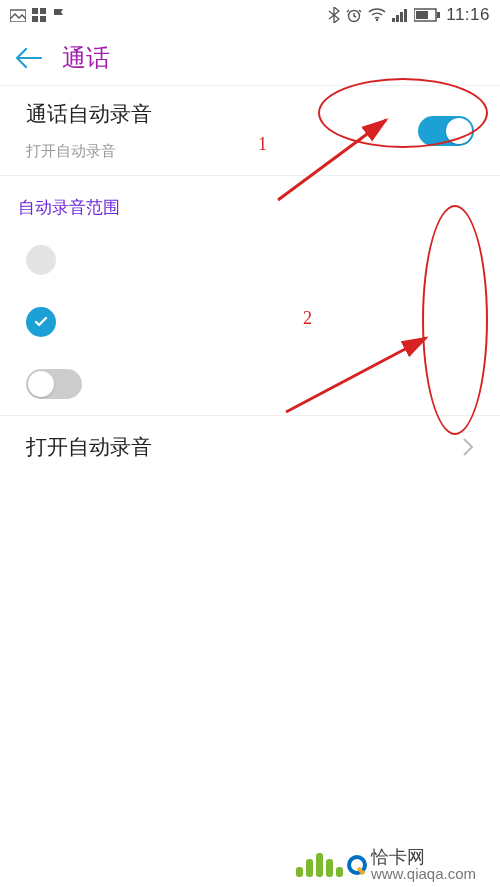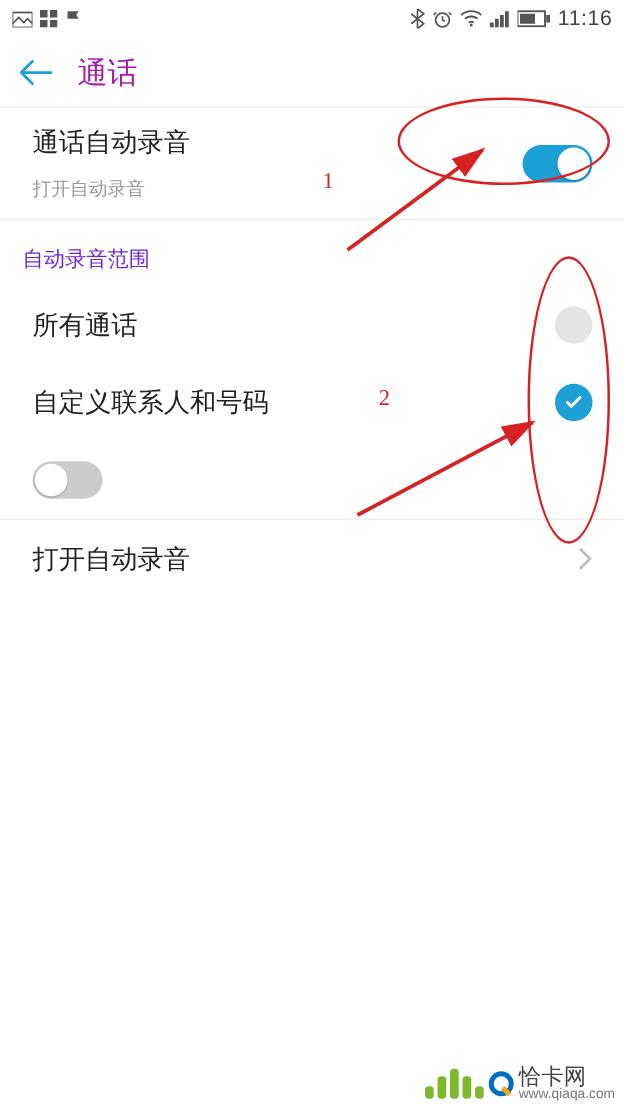--- a/index.html
+++ b/index.html
@@ -98,21 +98,21 @@
     pointer-events: none;
   }
   .annot-arrow {
     position: absolute;
     pointer-events: none;
   }
 
   
   .watermark {
     position: absolute;
-    right: 8px; bottom: 6px;
+    right: 24px; bottom: 6px;
     display: flex; align-items: center; gap: 4px;
     font-size: 18px;
   }
   .watermark .logo1 {
     display: inline-flex; gap: 3px; align-items: flex-end;
   }
   .watermark .logo1 span {
     width: 7px; border-radius: 3px; background: #7db82e;
   }
   .watermark .logo2 {
@@ -122,21 +122,21 @@
   .watermark .q {
     width: 20px; height: 20px; border-radius: 50%;
     border: 4px solid #006fbf; position: relative;
   }
   .watermark .q::after {
     content: ""; position: absolute; right: -2px; bottom: -2px;
     width: 8px; height: 4px; background: #f5a623;
     transform: rotate(45deg);
   }
   .watermark .name1 { color: #444; }
-  .watermark .url { font-size: 11px; color: #777; }
+  .watermark .url { font-size: 15px; color: #777; }
 </style>
 </head>
 <body>
 
 <div class="status-bar">
   <span class="icon">
     <svg width="16" height="14" viewBox="0 0 16 14">
         <rect x="0" y="2" width="16" height="12" fill="none" stroke="#555" stroke-width="1.4"></rect>
         <polyline points="0,11 5,6 9,10 12,7 16,11" fill="none" stroke="#555" stroke-width="1.4"></polyline>
       </svg>
@@ -207,28 +207,26 @@
   <div class="switch on">
       <div class="knob"></div>
     </div>
 </div>
 
 <div class="row sep" style="min-height:1px;padding:0"></div>
 
 <div class="section-title">自动录音范围</div>
 
 <div class="row">
-  <span class="label">所有通话</span>
   <span class="radio">
     
   </span>
 </div>
 
 <div class="row">
-  <span class="label">自定义联系人和号码</span>
   <span class="radio checked">
     <svg width="16" height="16" viewBox="0 0 16 16">
         <path d="M3 8l3 3 7-7" fill="none" stroke="#fff" stroke-width="2.4" stroke-linecap="round" stroke-linejoin="round"></path>
       </svg>
   </span>
 </div>
 
 <div class="row">
   <div class="switch">
       <div class="knob"></div>

